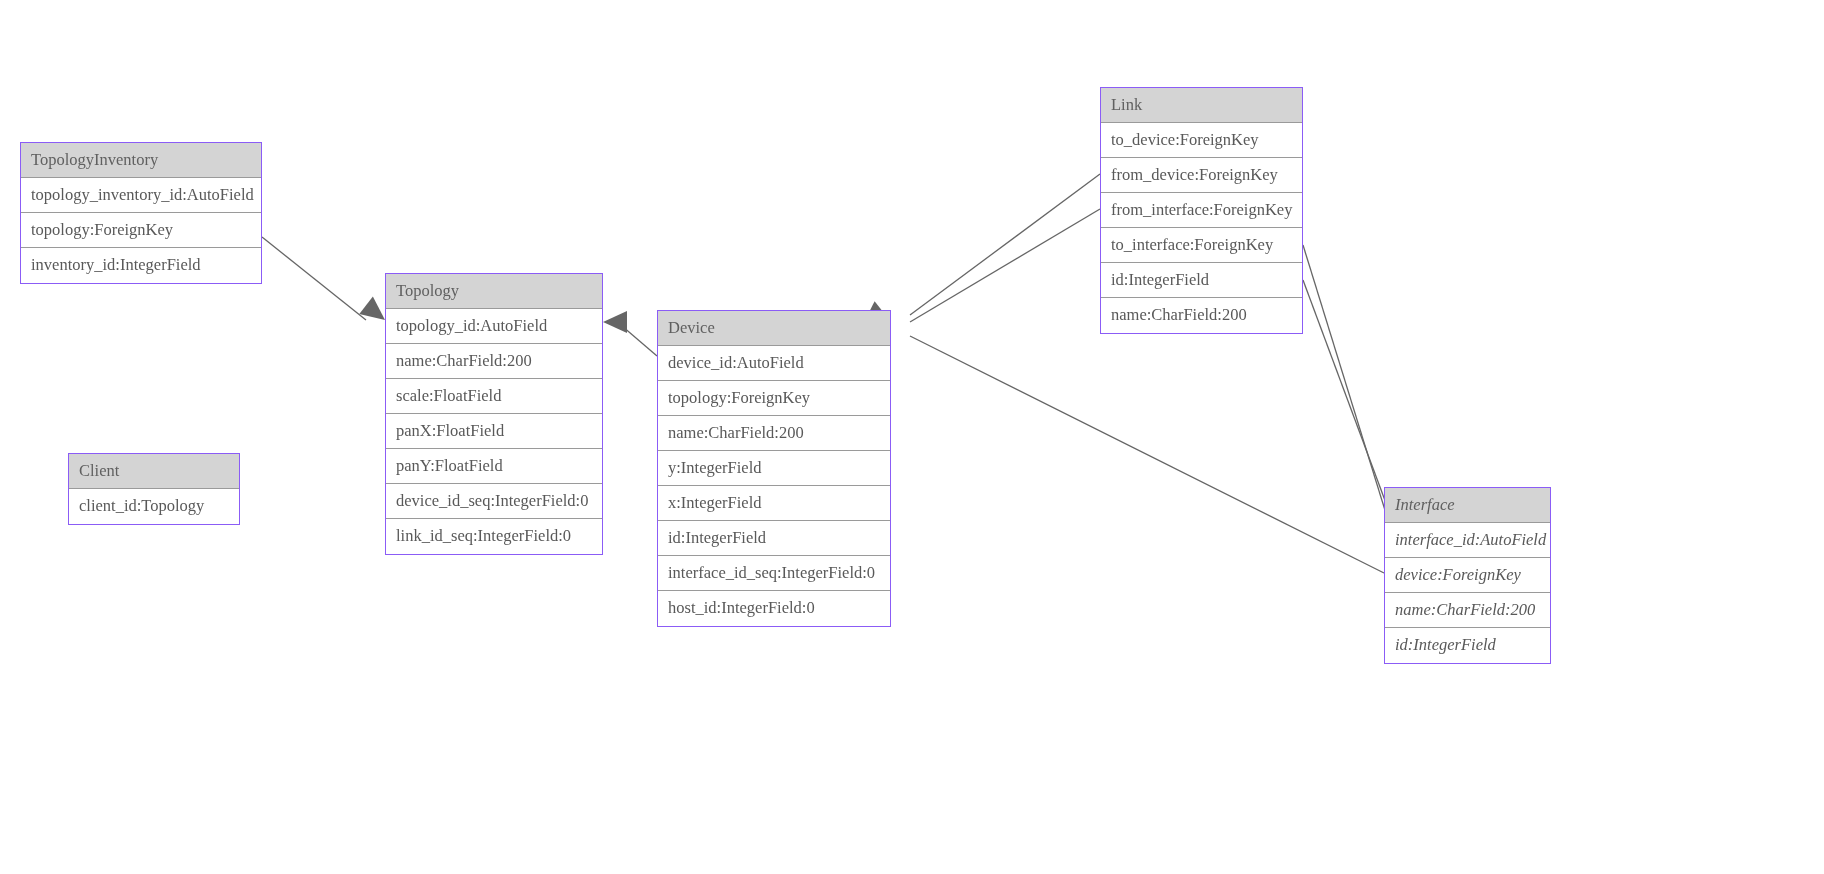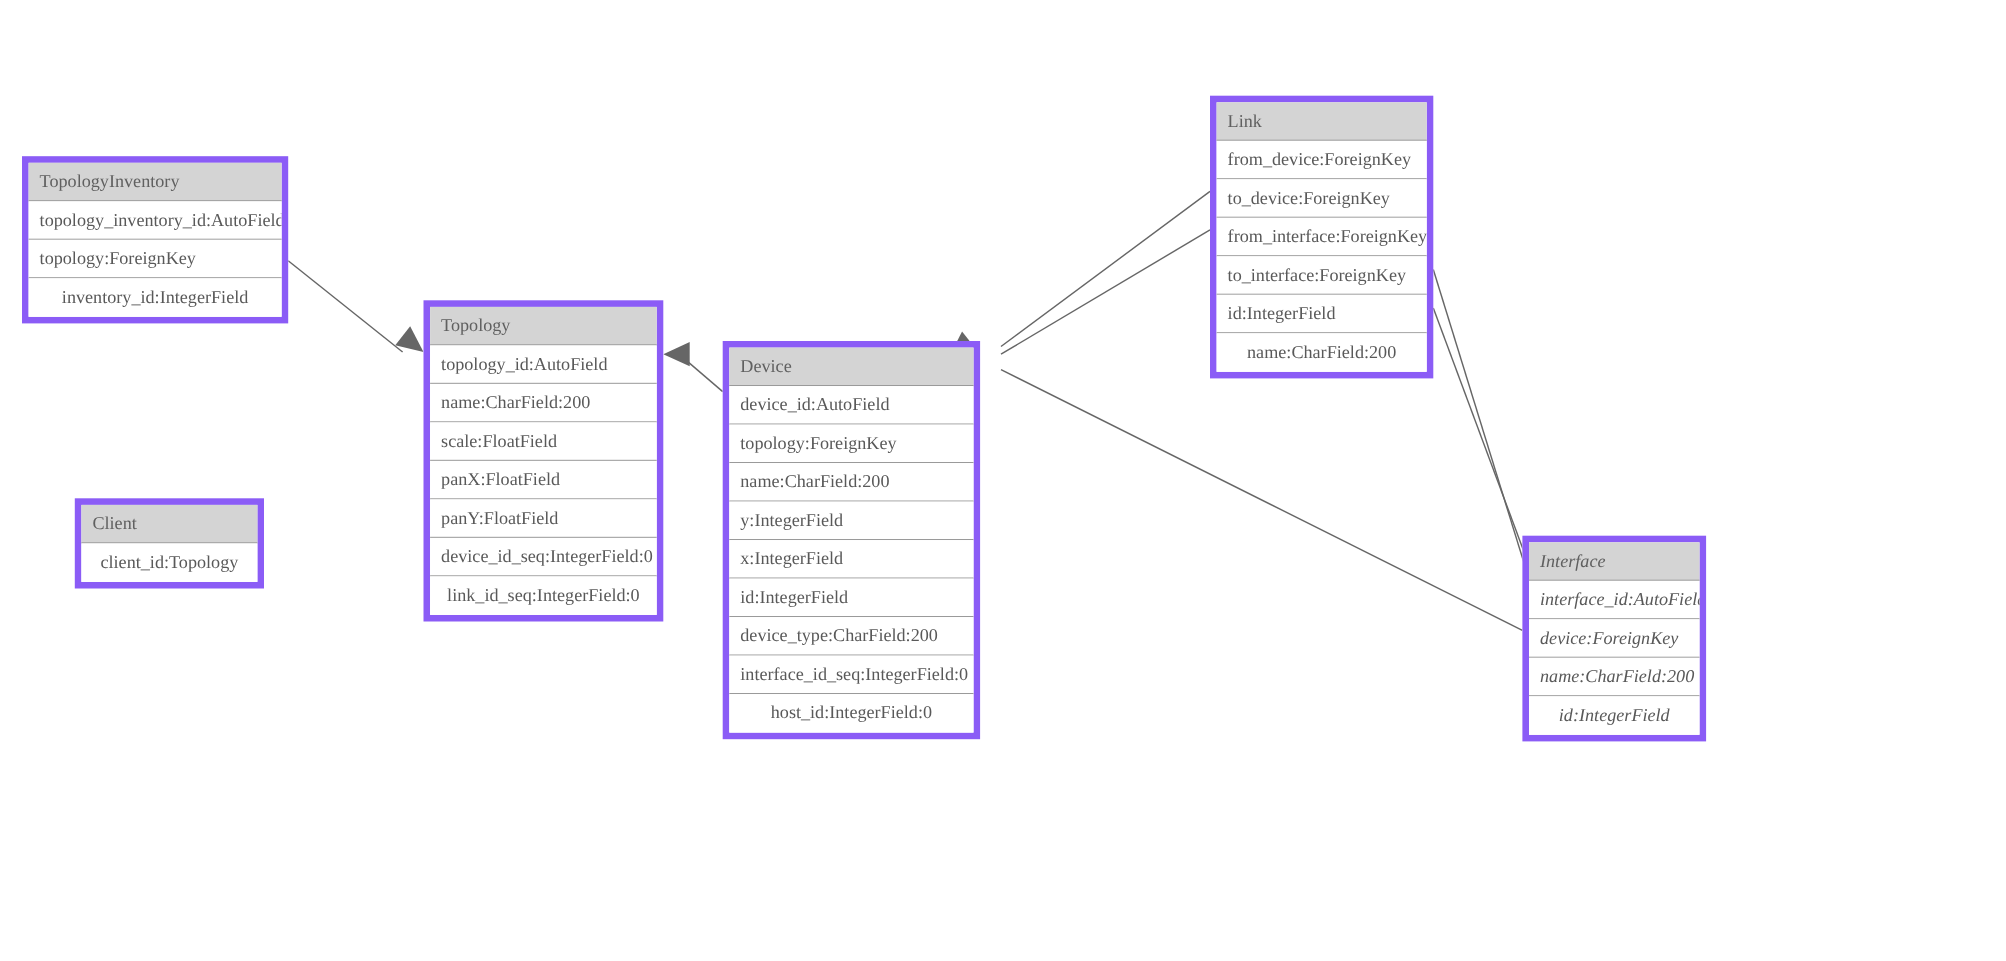--- a/index.html
+++ b/index.html
@@ -20,21 +20,21 @@
     position: absolute;
     left: 0;
     top: 0;
     width: 1824px;
     height: 874px;
     pointer-events: none;
   }
   .entity {
     position: absolute;
     box-sizing: border-box;
-    border: 6px solid #8b5cf6;
+    border: 1px solid #8b5cf6;
     background: #ffffff;
     z-index: 2;
   }
   .entity-header {
     box-sizing: border-box;
     background: #d4d4d4;
     border-bottom: 1px solid #9a9a9a;
     color: #606060;
     font-size: 16.5px;
     line-height: 34px;
@@ -50,21 +50,20 @@
     font-size: 16.5px;
     line-height: 34px;
     height: 35px;
     padding: 0 10px;
     white-space: nowrap;
     overflow: hidden;
     background: #ffffff;
   }
   .entity-field:last-child {
     border-bottom: none;
-    text-align: center;
   }
 </style>
 </head>
 <body>
 
 <div id="canvas">
 
   <svg id="edges" viewBox="0 0 1824 874" xmlns="http://www.w3.org/2000/svg">
     <g id="edge-group" stroke="#666666" stroke-width="1.3" fill="none">
         <path d="M 262 237 L 366 320"></path>
@@ -104,32 +103,31 @@
         <div class="entity-field">link_id_seq:IntegerField:0</div>
       </div>
       <div class="entity" style="left: 657px; top: 270px; width: 234px; margin-top: 40px;">
         <div class="entity-header">Device</div>
         <div class="entity-field">device_id:AutoField</div>
         <div class="entity-field">topology:ForeignKey</div>
         <div class="entity-field">name:CharField:200</div>
         <div class="entity-field">y:IntegerField</div>
         <div class="entity-field">x:IntegerField</div>
         <div class="entity-field">id:IntegerField</div>
-        <div class="entity-field">device_type:CharField:200</div>
         <div class="entity-field">interface_id_seq:IntegerField:0</div>
         <div class="entity-field">host_id:IntegerField:0</div>
       </div>
       <div class="entity" style="left: 68px; top: 453px; width: 172px;">
         <div class="entity-header">Client</div>
         <div class="entity-field">client_id:Topology</div>
       </div>
       <div class="entity" style="left: 1100px; top: 87px; width: 203px;">
         <div class="entity-header">Link</div>
+        <div class="entity-field">to_device:ForeignKey</div>
         <div class="entity-field">from_device:ForeignKey</div>
-        <div class="entity-field">to_device:ForeignKey</div>
         <div class="entity-field">from_interface:ForeignKey</div>
         <div class="entity-field">to_interface:ForeignKey</div>
         <div class="entity-field">id:IntegerField</div>
         <div class="entity-field">name:CharField:200</div>
       </div>
       <div class="entity" style="left: 1384px; top: 487px; width: 167px; font-style: italic;">
         <div class="entity-header">Interface</div>
         <div class="entity-field">interface_id:AutoField</div>
         <div class="entity-field">device:ForeignKey</div>
         <div class="entity-field">name:CharField:200</div>

